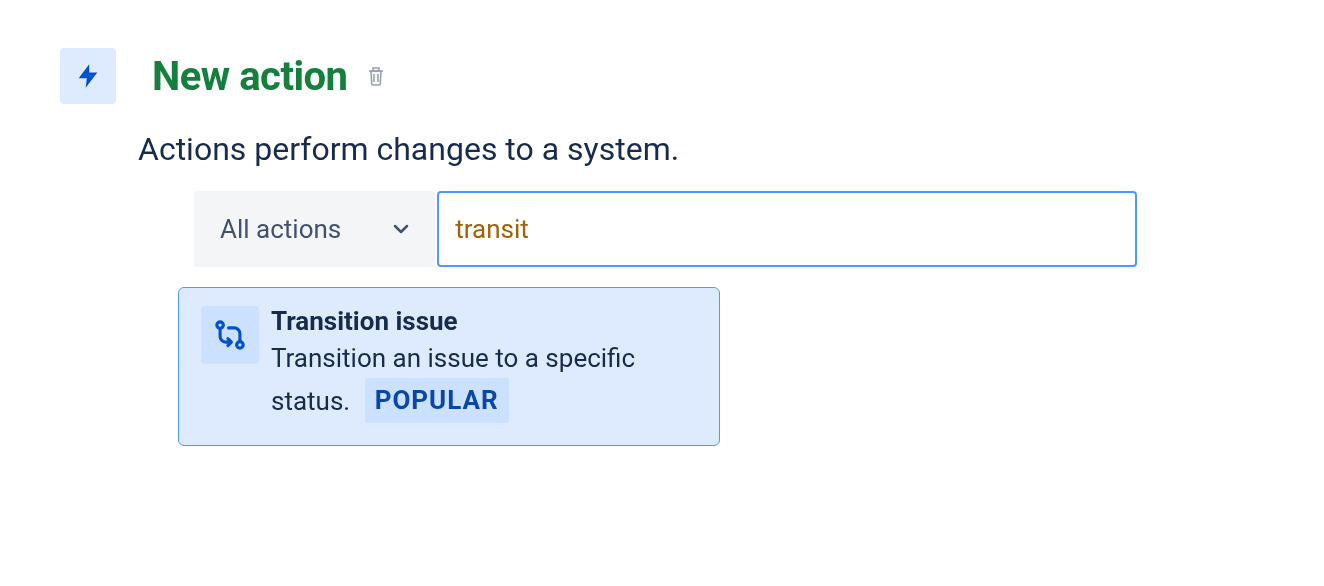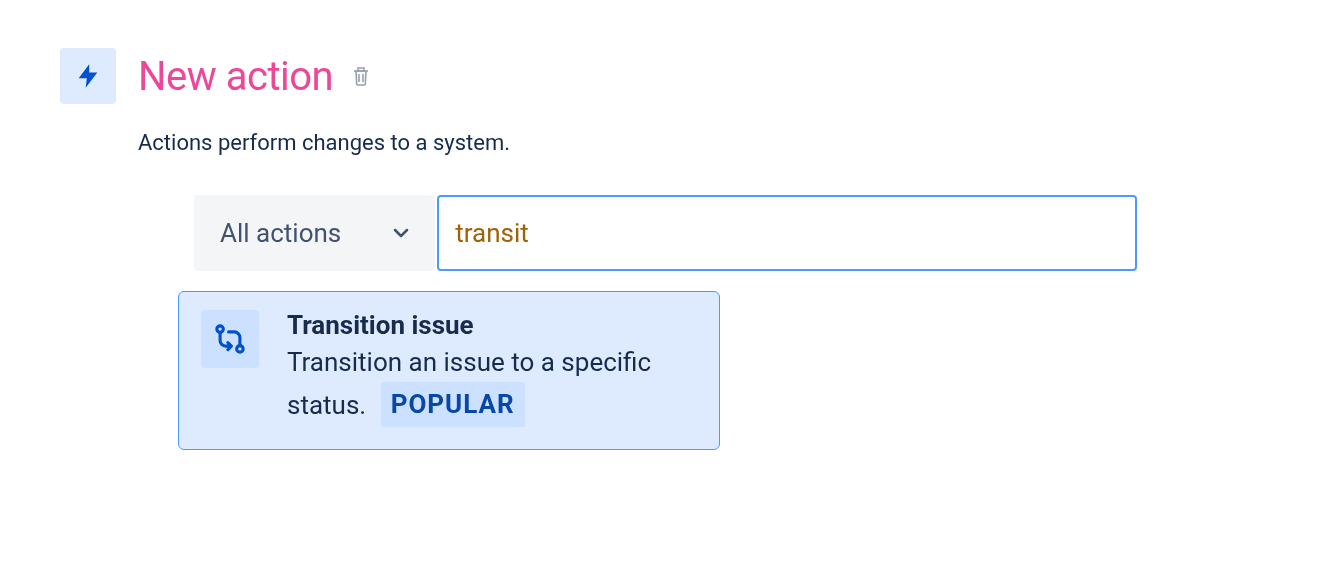--- a/index.html
+++ b/index.html
@@ -31,46 +31,47 @@
     flex-shrink: 0;
   }
   .header-icon-box svg { width: 28px; height: 28px; }
   .title-wrap {
     display: flex;
     align-items: center;
     gap: 14px;
   }
   .page-title {
     font-size: 40px;
-    font-weight: 400;
-    color: #ec4899;
+    font-weight: 700;
+    color: #15803d;
     letter-spacing: -0.5px;
+    margin-left: 14px;
   }
   .trash-btn {
     background: none;
     border: none;
     padding: 2px;
     cursor: pointer;
     color: #6B778C;
     display: flex;
     align-items: center;
   }
   .trash-btn svg { width: 24px; height: 24px; }
   .content-col {
     margin-left: 78px;
   }
   .subtitle {
-    font-size: 22px;
+    font-size: 32px;
     color: #172B4D;
     margin-top: 26px;
     font-weight: 400;
   }
   .controls-row {
     display: flex;
-    margin-top: 40px;
+    margin-top: 23px;
     margin-left: 56px;
     align-items: flex-end;
   }
   .dropdown {
     background: #F4F5F7;
     border-radius: 4px;
     height: 76px;
     padding: 0 22px 0 26px;
     display: flex;
     align-items: center;
@@ -102,21 +103,21 @@
   }
   .card {
     margin-top: 20px;
     margin-left: 40px;
     width: 542px;
     border: 1.5px solid #4C9AFF;
     background: #DEEBFF;
     border-radius: 6px;
     padding: 18px 22px 22px 22px;
     display: flex;
-    gap: 28px;
+    gap: 12px;
     cursor: pointer;
   }
   .card-icon-box {
     width: 58px;
     height: 58px;
     background: #CCE0FF;
     border-radius: 4px;
     display: flex;
     align-items: center;
     justify-content: center;

